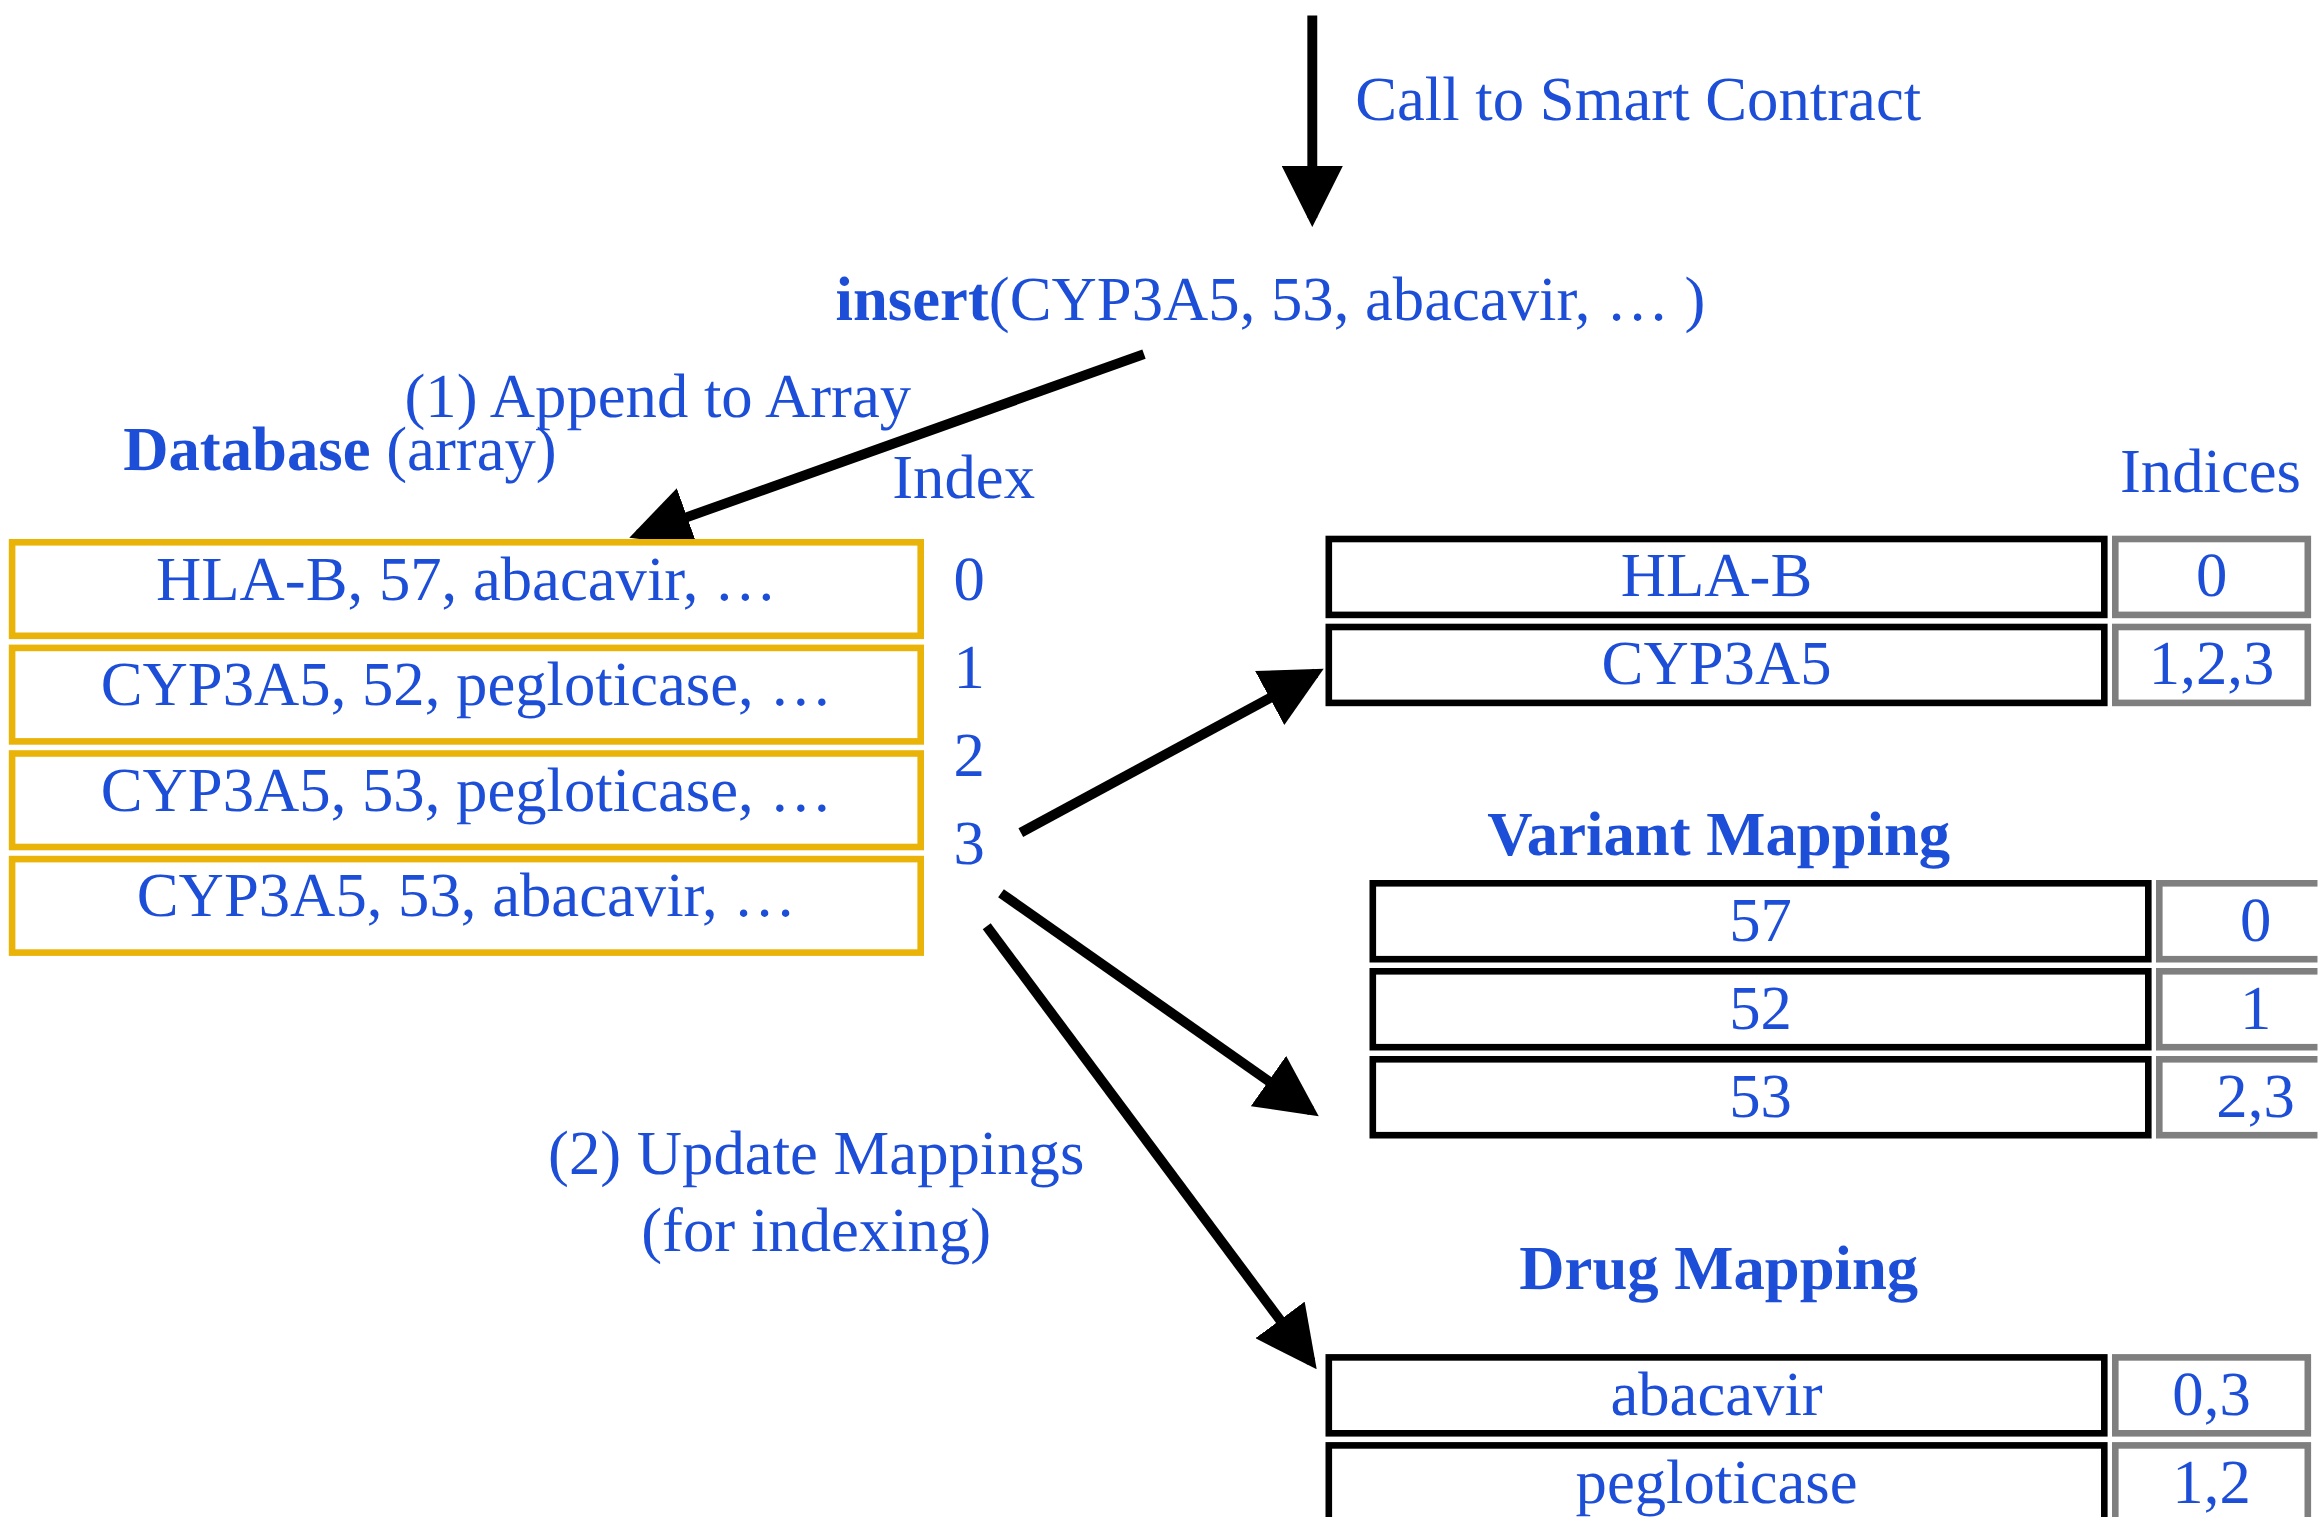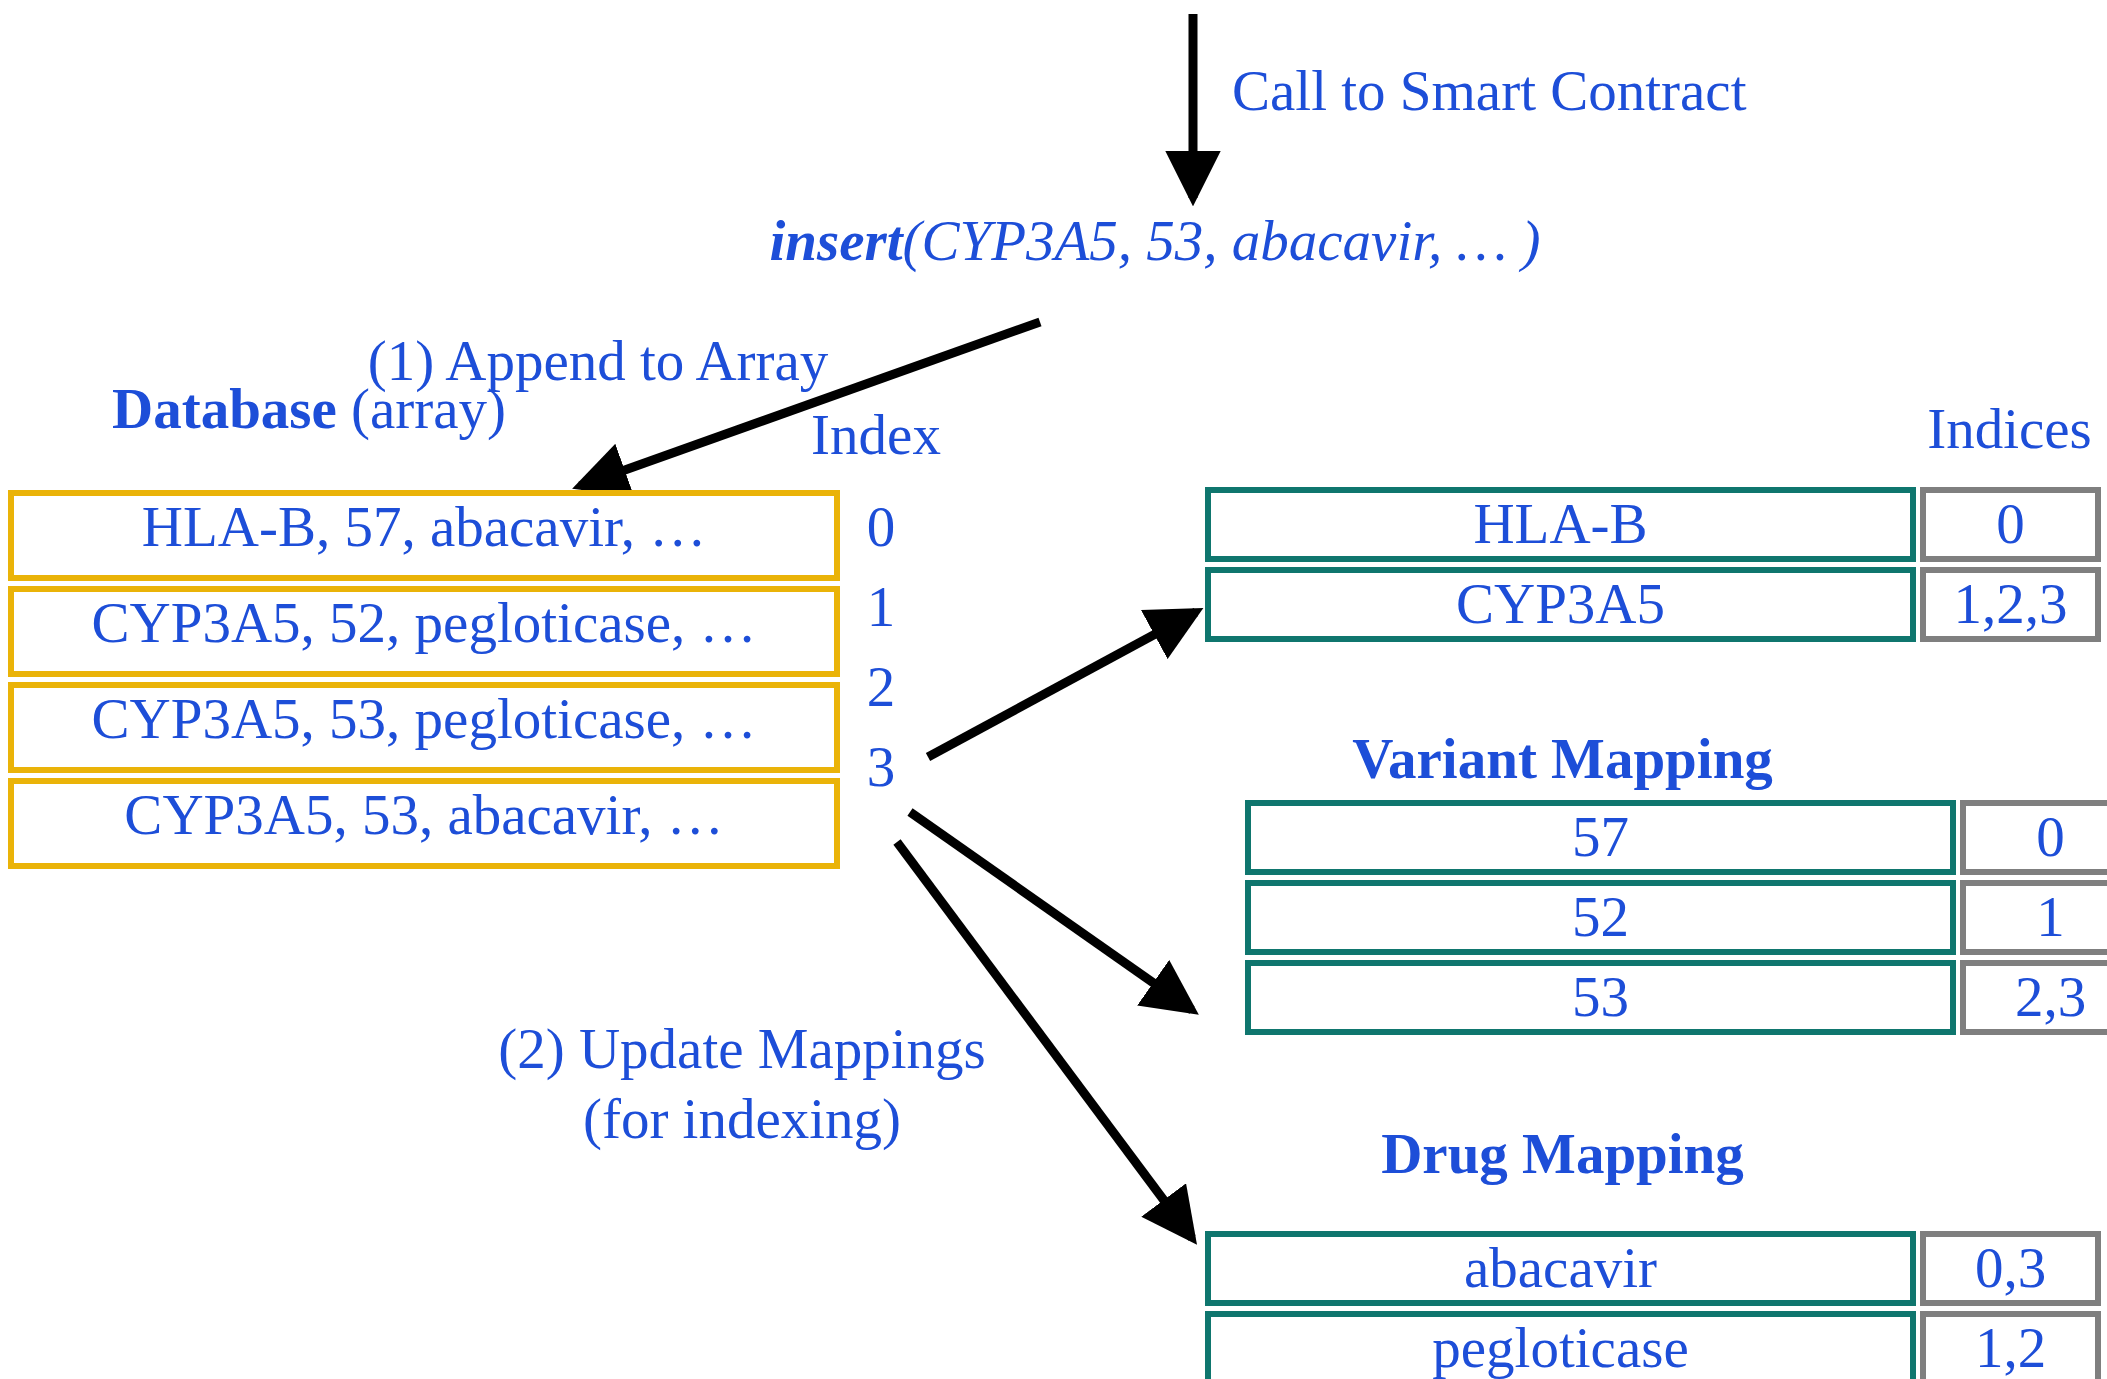--- a/index.html
+++ b/index.html
@@ -56,21 +56,21 @@
     text-align: center;
   }
 
   
   .map-table { width: 896px; }
   .map-row { display: flex; margin-bottom: 5px; }
   .map-key {
     box-sizing: border-box;
     width: 711px;
     height: 75px;
-    border: 6px solid #0f766e;
+    border: 6px solid #000000;
     background: #ffffff;
     font-size: 57px;
     line-height: 62px;
     text-align: center;
     white-space: nowrap;
     overflow: hidden;
   }
   .map-idx {
     box-sizing: border-box;
     width: 181px;
@@ -98,21 +98,21 @@
     </defs>
     <line x1="1193" y1="14" x2="1193" y2="198" stroke="#000000" stroke-width="9" marker-end="url(#ah)"></line>
     <line x1="1040" y1="322" x2="580" y2="486" stroke="#000000" stroke-width="9" marker-end="url(#ah)"></line>
     <line x1="928" y1="757" x2="1196" y2="612" stroke="#000000" stroke-width="9" marker-end="url(#ah)"></line>
     <line x1="910" y1="812" x2="1192" y2="1010" stroke="#000000" stroke-width="9" marker-end="url(#ah)"></line>
     <line x1="897" y1="842" x2="1192" y2="1238" stroke="#000000" stroke-width="9" marker-end="url(#ah)"></line>
   </svg>
 
   <div class="abs txt" style="left:1232px; top:58px;">Call to Smart Contract</div>
 
-  <div class="abs txt center" style="left:600px; top:208px; width:1110px;font-style:italic;">
+  <div class="abs txt center" style="left:600px; top:240px; width:1110px;">
     <span class="bold">insert</span><span>(CYP3A5, 53, abacavir, … )</span>
   </div>
 
   <div class="abs txt center" style="left:328px; top:328px; width:540px;">(1) Append to Array</div>
 
   <div class="abs txt" style="left:112px; top:376px;">
     <span class="bold">Database</span><span> (array)</span>
   </div>
 
   <div class="abs txt center" style="left:776px; top:402px; width:200px;">Index</div>

